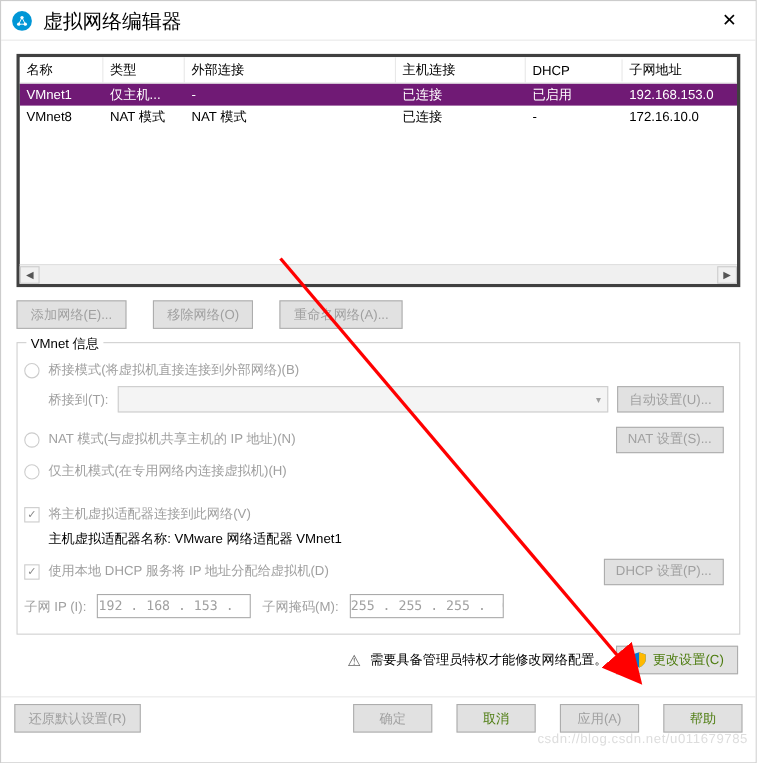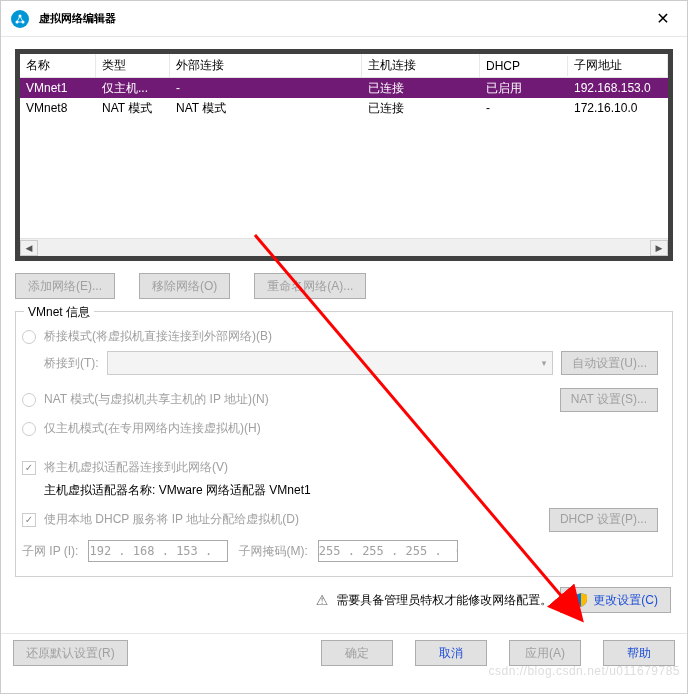--- a/index.html
+++ b/index.html
@@ -26,25 +26,25 @@
       border-bottom: 1px solid #e8e8e8;
     }
     .titlebar-icon {
       width: 18px; height: 18px;
       border-radius: 50%;
       background: #0096d6;
       margin-right: 10px;
       display: flex; align-items: center; justify-content: center;
       color:#fff; font-size:11px;
     }
-    .titlebar-title { flex:1; font-size: 11px; font-weight: bold; }
+    .titlebar-title { flex:1; font-size: 18px; }
     .titlebar-close { font-size: 16px; width:28px; text-align:center; cursor:pointer; }
     .content { padding: 12px 14px; }
     .table-container {
-      border: 5px solid #404040;
+      border: 3px solid #404040;
       height: 212px;
       display:flex; flex-direction:column;
     }
     .table-header, .table-row {
       display: flex;
       font-size: 12px;
     }
     .table-header {
       background: #fff;
       border-bottom: 1px solid #e0e0e0;
@@ -67,21 +67,21 @@
     .scroll-track { flex:1; }
     .btn-row { display:flex; justify-content:flex-start; gap:24px; margin:12px 0; }
     .btn {
       height: 26px;
       padding: 0 12px;
       background: #e1e1e1;
       border: 1px solid #adadad;
       font-size: 12px;
       display:inline-flex; align-items:center;
       cursor:pointer;
-      color:#1d4ed8;
+      color:#4d7c0f;
     }
     .btn.disabled { color: #a0a0a0; cursor:default; }
     .fieldset {
       border: 1px solid #d0d0d0;
       padding: 10px 14px 14px 6px;
       margin-bottom: 10px;
       position:relative;
     }
     .fieldset-legend {
       position:absolute; top:-8px; left:8px;

